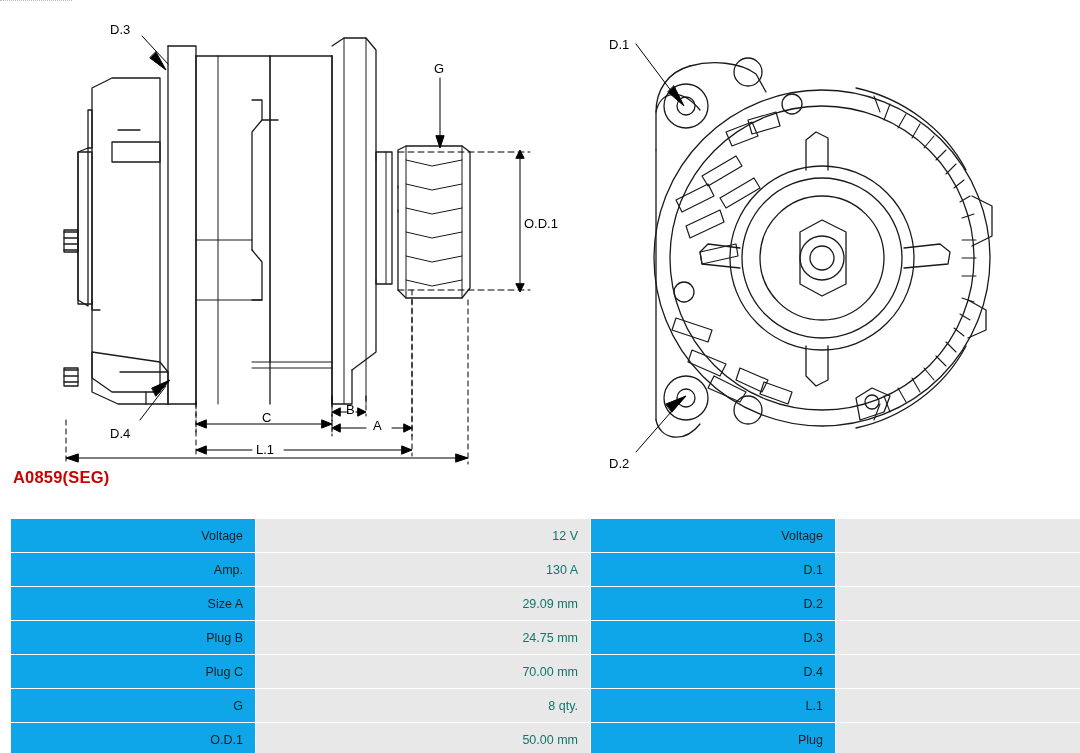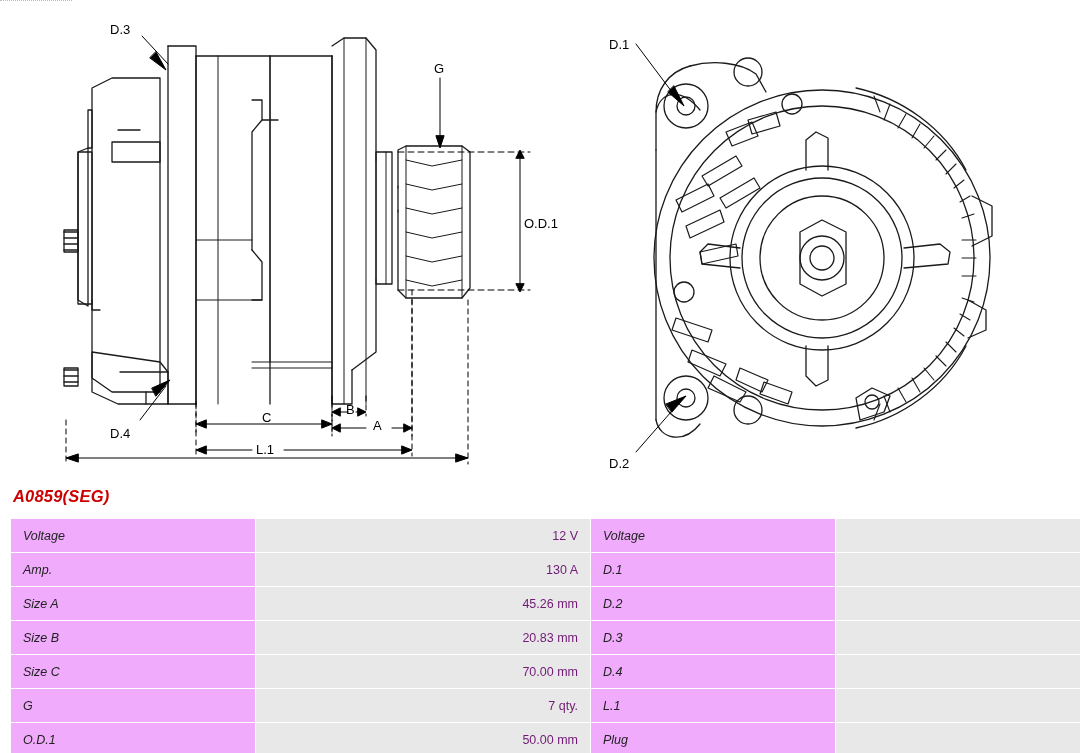--- a/index.html
+++ b/index.html
@@ -26,53 +26,51 @@
     top: 0;
     width: 1080px;
     height: 480px;
   }
   .diagram-area svg {
     display: block;
   }
   .part-title {
     position: absolute;
     left: 13px;
-    top: 487px;
+    top: 468px;
     font-size: 16.5px;
     font-weight: bold;
     color: #cc0000;
     letter-spacing: 0.2px;
-    font-style: italic;
   }
   table.specs {
     position: absolute;
     left: 10px;
     top: 518px;
     width: 1060px;
     border-collapse: collapse;
     table-layout: fixed;
     font-size: 12.5px;
   }
   table.specs td {
     height: 33px;
     border: 1px solid #ffffff;
     padding: 0 12px;
     vertical-align: middle;
   }
   td.lbl {
-    background: #f0abfc;
-    text-align: left;
+    background: #0ea5e9;
+    text-align: right;
     color: #222222;
     width: 220px;
-    font-style: italic;
   }
   td.val {
     background: #e8e8e8;
     text-align: right;
-    color: #701a75;
+    color: #0f766e;
     width: 310px;
   }
   .topbar {
     position: absolute;
     left: 0;
     top: 0;
     width: 72px;
     height: 3px;
     border-top: 1px dotted #bbbbbb;
   }
@@ -284,39 +282,39 @@
         <td class="val">AFP</td>
       </tr>
       <tr>
         <td class="lbl">Amp.</td>
         <td class="val">130 A</td>
         <td class="lbl">D.1</td>
         <td class="val">9.00 mm</td>
       </tr>
       <tr>
         <td class="lbl">Size A</td>
-        <td class="val">45.26 mm</td>
+        <td class="val">29.09 mm</td>
         <td class="lbl">D.2</td>
         <td class="val">9.00 mm</td>
       </tr>
       <tr>
-        <td class="lbl">Size B</td>
-        <td class="val">20.83 mm</td>
+        <td class="lbl">Plug B</td>
+        <td class="val">24.75 mm</td>
         <td class="lbl">D.3</td>
         <td class="val">M8x1.25 mm</td>
       </tr>
       <tr>
-        <td class="lbl">Size C</td>
+        <td class="lbl">Plug C</td>
         <td class="val">70.00 mm</td>
         <td class="lbl">D.4</td>
         <td class="val">M8x1.25 mm</td>
       </tr>
       <tr>
         <td class="lbl">G</td>
-        <td class="val">7 qty.</td>
+        <td class="val">8 qty.</td>
         <td class="lbl">L.1</td>
         <td class="val">179.00 mm</td>
       </tr>
       <tr>
         <td class="lbl">O.D.1</td>
         <td class="val">50.00 mm</td>
         <td class="lbl">Plug</td>
         <td class="val">PL_2801</td>
       </tr>
     </tbody>

